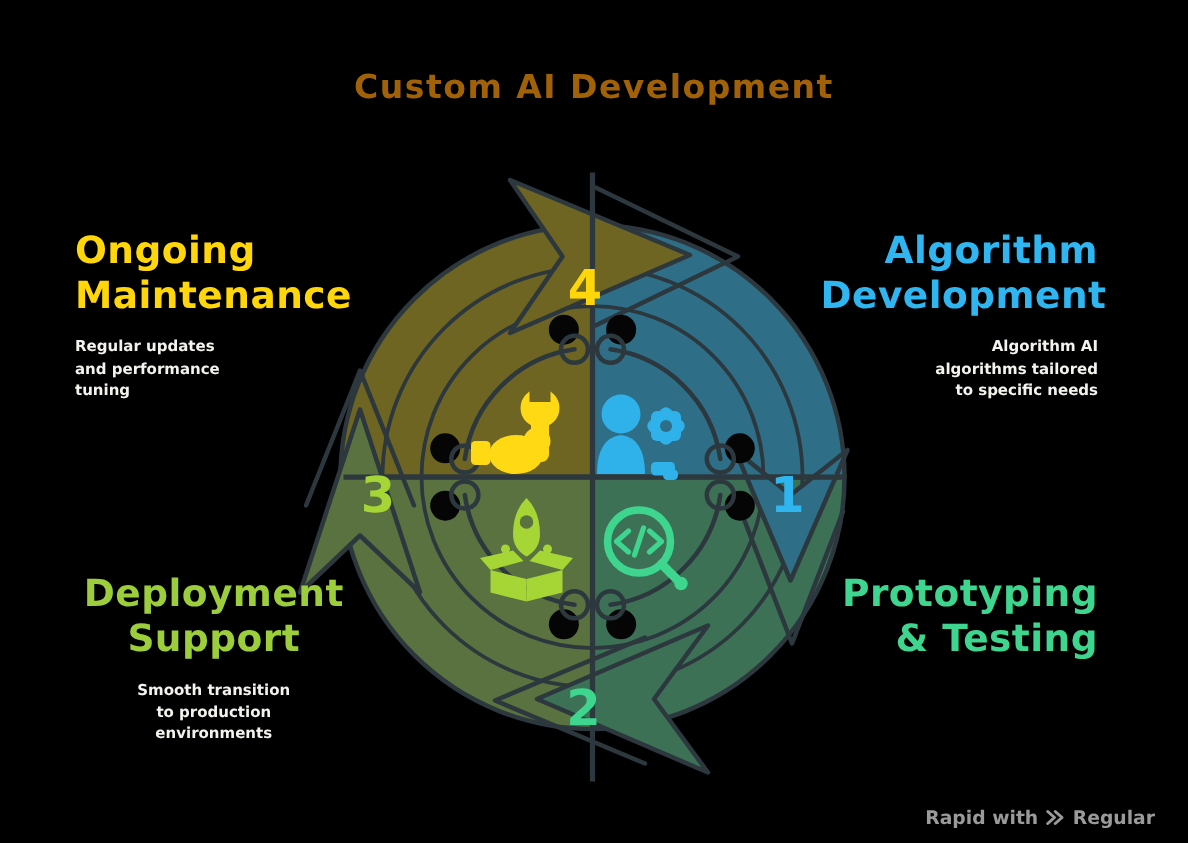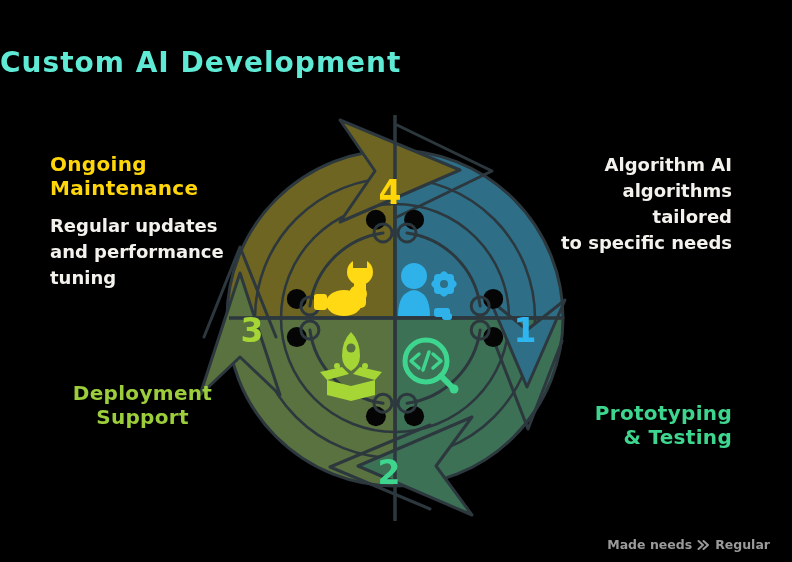--- a/index.html
+++ b/index.html
@@ -5,43 +5,43 @@
   html,body { margin:0; padding:0; }
   body {
     width:792px; height:562px;
     background:#000;
     overflow:hidden;
     position:relative;
     font-family:"DejaVu Sans","Liberation Sans",sans-serif;
   }
   .title {
     position:absolute; top:46px; left:0; right:0;
-    margin:0; text-align:left;
-    font-size:28px; font-weight:bold; letter-spacing:1px;
-    color:#5eead4;
+    margin:0; text-align:center;
+    font-size:22px; font-weight:bold; letter-spacing:1px;
+    color:#a16207;
   }
   .corner { position:absolute; width:185px; }
   .corner h2 {
     margin:0 0 13px 0;
-    font-size:20px; font-weight:bold; line-height:1.2;
+    font-size:25px; font-weight:bold; line-height:1.2;
     letter-spacing:0.3px; white-space:pre-line;
   }
   .corner p {
     margin:0;
-    font-size:18px; font-weight:bold; line-height:1.45;
+    font-size:10px; font-weight:bold; line-height:1.45;
     color:#f4f2ed; white-space:pre-line;
   }
   .tl { left:50px;  top:152px; text-align:left;  }
   .tr { right:60px; top:152px; text-align:right; }
   .bl { left:50px;  top:381px; text-align:center;  }
   .br { right:60px; top:381px; text-align:right; }
   .tl h2 { color:#ffd60a; }
   .tr h2 { color:#2fb6f0; }
   .bl h2 { color:#9ccd3b; }
-  .br h2 { color:#3ed68f;margin-top:20px; }
+  .br h2 { color:#3ed68f; }
   .diagram-svg { position:absolute; left:172px; top:95px; }
   .footer {
     position:absolute; right:22px; bottom:10px;
     display:flex; align-items:center; gap:5px;
     color:#9a9a9a; font-size:12.5px; font-weight:bold;
   }
   .num {
     font-family:"DejaVu Sans","Liberation Sans",sans-serif;
     font-size:33px; font-weight:bold;
   }
@@ -166,36 +166,41 @@
 
   <div class="corner tl">
     <h2>Ongoing
 Maintenance</h2>
     <p>Regular updates
 and performance
 tuning</p>
   </div>
 
   <div class="corner tr">
+    <h2>Algorithm
+Development</h2>
     <p>Algorithm AI
 algorithms tailored
 to specific needs</p>
   </div>
 
   <div class="corner bl">
     <h2>Deployment
 Support</h2>
+    <p>Smooth transition
+to production
+environments</p>
   </div>
 
   <div class="corner br">
     <h2>Prototyping
 &amp; Testing</h2>
   </div>
 
   <div class="footer">
-    <span>Made needs</span>
+    <span>Rapid with</span>
     <svg width="13" height="12" viewBox="0 0 13 12">
       <path d="M1.5 2 L6 6 L1.5 10 M6.5 2 L11 6 L6.5 10" fill="none" stroke="#9a9a9a" stroke-width="2" stroke-linecap="round" stroke-linejoin="round"></path>
     </svg>
     <span>Regular</span>
   </div>
 
 </div>
 
 </body></html>

